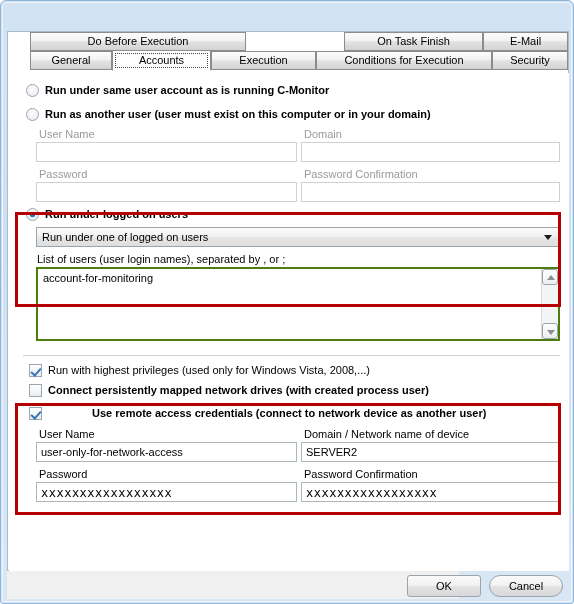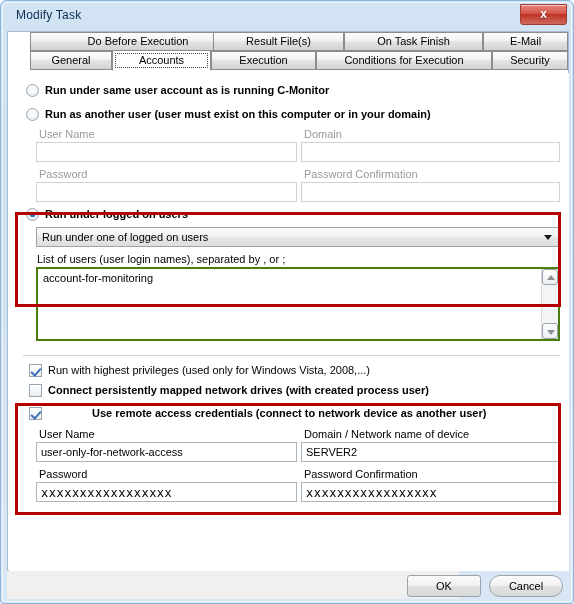--- a/index.html
+++ b/index.html
@@ -293,32 +293,27 @@
     line-height: 20px;
     cursor: pointer;
   }
 </style>
 </head>
 <body>
 
 <div class="window">
   <div class="window-inner-glow"></div>
 
-  <div class="titlebar">
-    <div class="title-text">Modify Task</div>
-    <div class="close-btn">x</div>
-  </div>
 
   <div class="client">
 
     <div class="tabstrip">
 
       <div class="tabrow">
         <div class="tab" style="left:22px;  width:216px;">Do Before Execution</div>
-        <div class="tab" style="left:205px; width:131px;">Result File(s)</div>
         <div class="tab" style="left:336px; width:139px;">On Task Finish</div>
         <div class="tab" style="left:475px; width:85px;">E-Mail</div>
       </div>
 
       <div class="tabrow" style="margin-top:0">
         <div class="tab" style="left:22px;  width:82px;">General</div>
         <div class="tab selected" style="left:104px; width:99px; top:-1px;">
           <span>Accounts</span>
           <span class="focus-rect"></span>
         </div>

